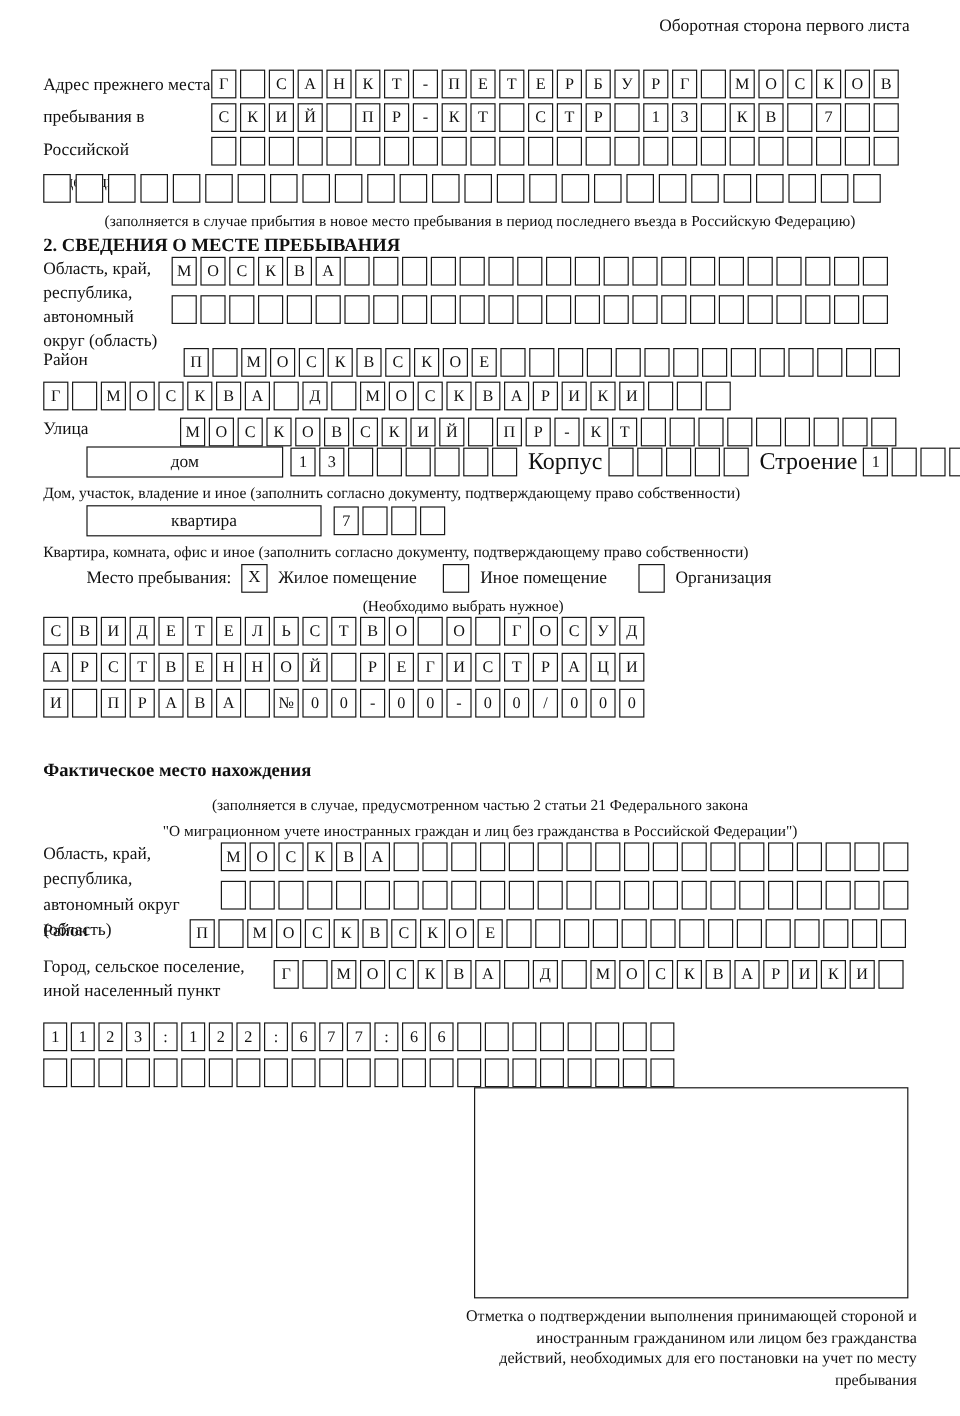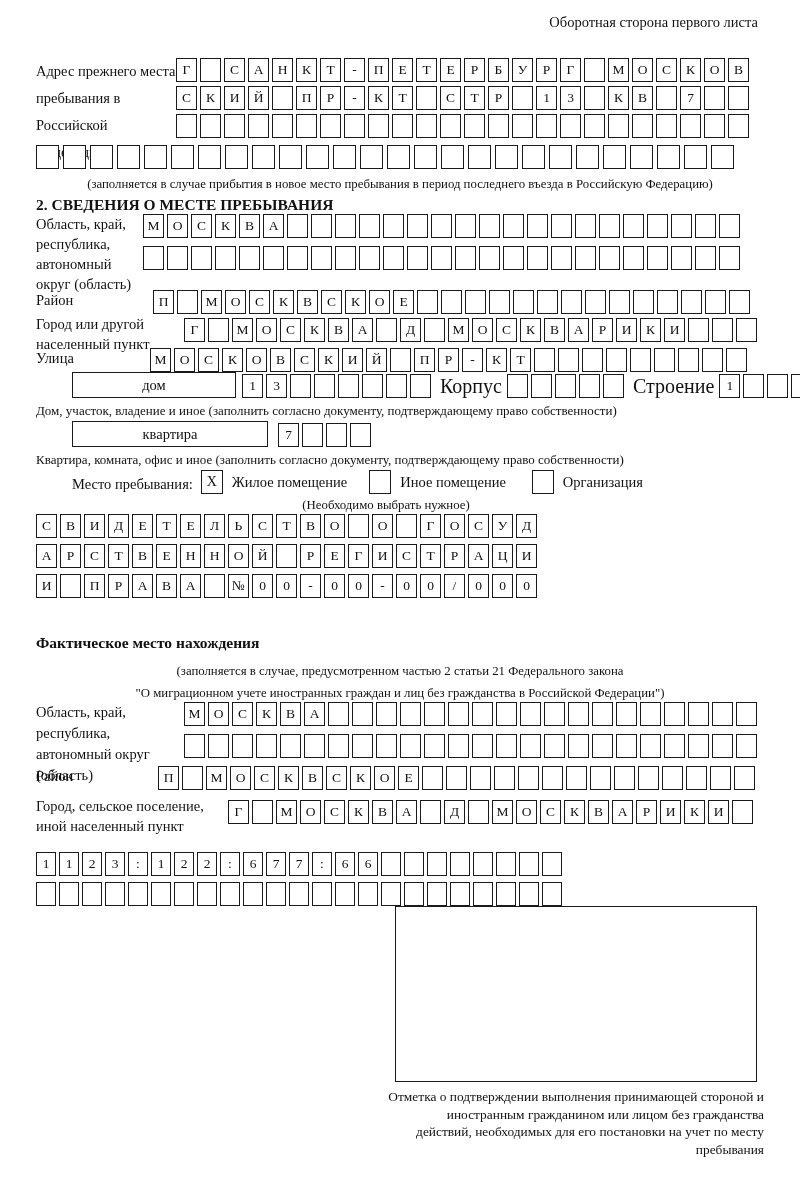--- a/index.html
+++ b/index.html
@@ -23,21 +23,21 @@
     font-size:13.5px; background:#fff; flex:0 0 auto;
   }
   .cellrow.gap8 { margin-bottom:8px; }
   .cellrow.gap6 { margin-bottom:6px; }
   .cellrow.wide .cell { width:23px; margin-right:4px; }
   .cellrow.tight .cell { width:20px; }
 
   .center-note { text-align:center; font-size:12.8px; line-height:16px; }
   .sec-title { font-weight:bold; font-size:15.5px; }
 
-  .inline-row { display:flex; align-items:flex-end;padding-left:36px; }
+  .inline-row { display:flex; align-items:center;padding-left:36px; }
   .label-box {
     border:1.6px solid #1a1a1a; height:26px; display:flex; align-items:center;
     justify-content:center; font-size:14.5px; flex:0 0 auto;
   }
   .mini-label { font-size:20px; margin:0 5px 0 6px; flex:0 0 auto;font-family:Liberation Serif, serif; }
   .left-note { font-size:13px; line-height:16px; }
 
   .checkbox {
     width:22px; height:24px; border:1.6px solid #1a1a1a; display:inline-flex;
     align-items:center; justify-content:center; font-size:14px; flex:0 0 auto;
@@ -253,21 +253,20 @@
       <span class="cell"></span>
       <span class="cell"></span>
       <span class="cell"></span>
       <span class="cell"></span>
       <span class="cell"></span>
       <span class="cell"></span>
     </div>
 </div>
 
 <div class="abs grp" style="top:314px">
-  <div class="side-label" style="width:148px">Город или другой населенный пункт</div>
   <div class="cellrow" style="margin-top:4px">
       <span class="cell">Г</span>
       <span class="cell"></span>
       <span class="cell">М</span>
       <span class="cell">О</span>
       <span class="cell">С</span>
       <span class="cell">К</span>
       <span class="cell">В</span>
       <span class="cell">А</span>
       <span class="cell"></span>

